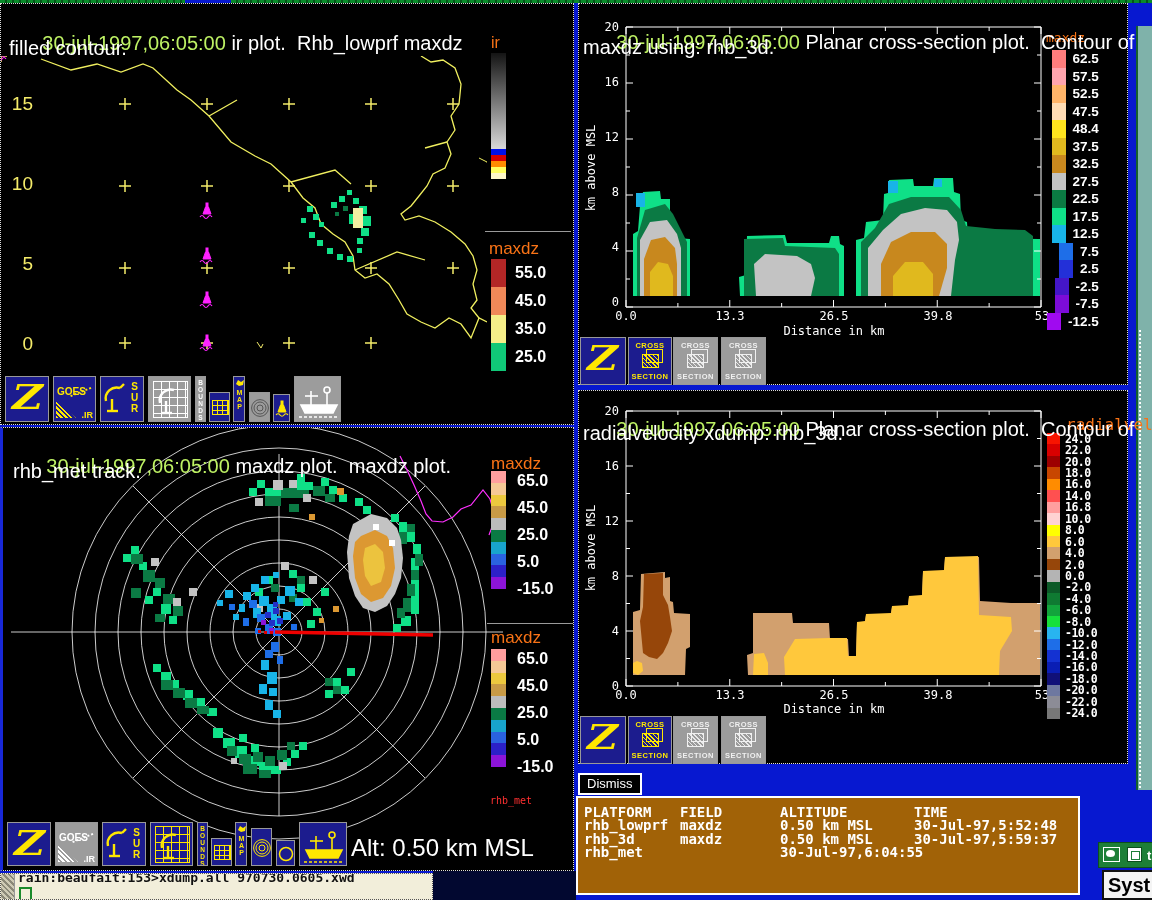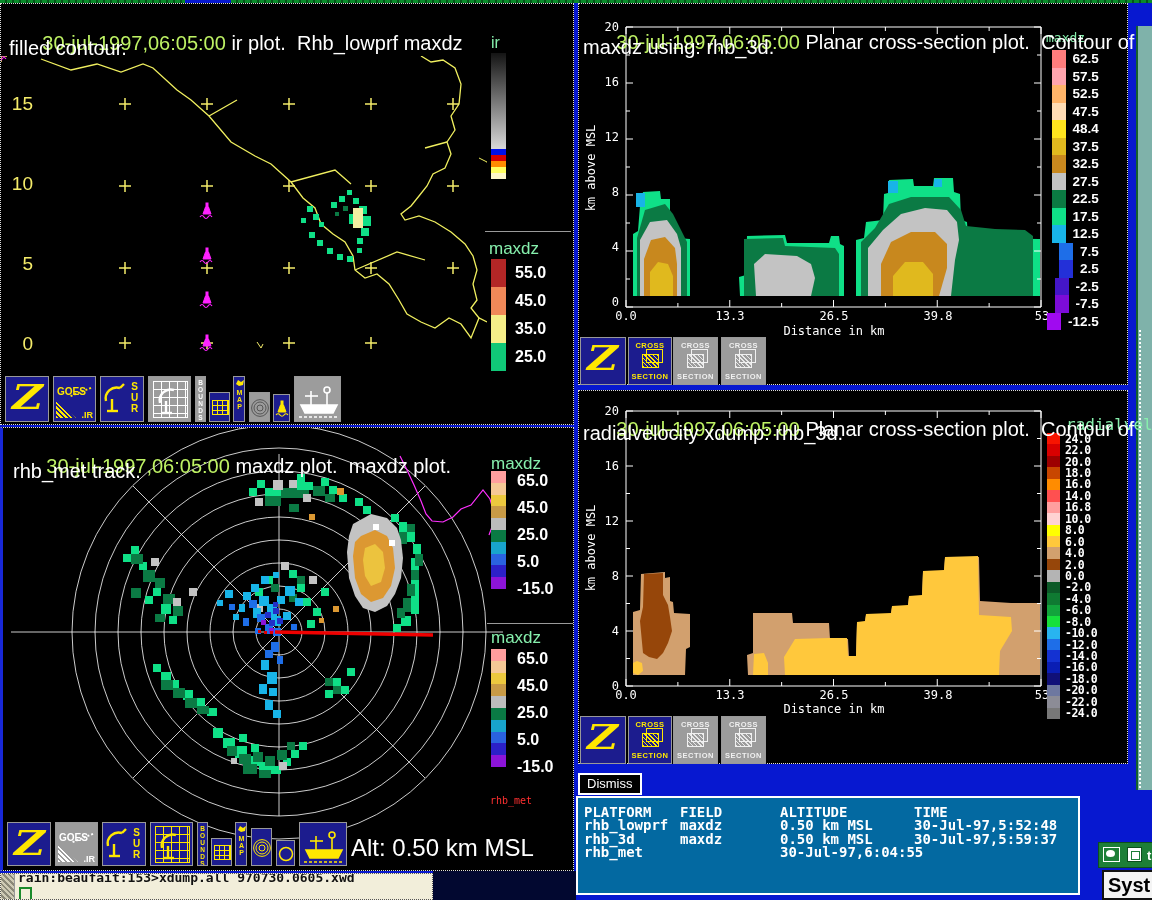--- a/index.html
+++ b/index.html
@@ -6,21 +6,21 @@
   #screen{position:relative;width:1152px;height:900px;background:#0718d0;overflow:hidden;
           font-family:"Liberation Sans",sans-serif;}
   .panel{position:absolute;background:#000;border:1px dotted #ddd;box-sizing:border-box;}
   .abs{position:absolute;}
   .pre{white-space:pre;}
   .yel{color:#bef264;}
   .wht{color:#fff;}
   .t1{position:absolute;font-size:20px;letter-spacing:0;white-space:pre;z-index:5;}
   .mono{font-family:"DejaVu Sans Mono",monospace;}
   
-  .cbtitle{position:absolute;color:#86efac;}
+  .cbtitle{position:absolute;color:#f97316;}
   .row16{display:flex;height:17.5px;align-items:center;justify-content:flex-end;}
   .row16 .sw{width:14px;height:17.5px;flex:none;}
   .row16 .lv{color:#fff;font:600 13.5px "Liberation Sans",sans-serif;margin-left:7px;}
   .row25{display:flex;height:11.45px;align-items:center;}
   .row25 .sw{width:13px;height:11.45px;flex:none;}
   .row25 .lv{color:#fff;font:600 11.5px "DejaVu Sans Mono",monospace;margin-left:5px;letter-spacing:-0.5px;}
   .row4{display:flex;height:28px;align-items:center;}
   .row4 .sw{width:15px;height:28px;flex:none;}
   .row4 .lv{color:#fff;font:600 16px "Liberation Sans",sans-serif;margin-left:9px;}
   .irlabs div{height:22px;display:flex;align-items:center;color:#fff;font:600 16px "Liberation Sans",sans-serif;}
@@ -54,21 +54,21 @@
   .grid-w{background-image:linear-gradient(to right,#fff 1px,transparent 1px),linear-gradient(to bottom,#fff 1px,transparent 1px);background-size:8px 8px;border-right:1px solid #fff;border-bottom:1px solid #fff;}
   .cube{position:relative;width:15px;height:12px;border:1px solid #ffe800;margin:0 auto;
         background:repeating-linear-gradient(45deg,#ffe800 0 1px,transparent 1px 3px);}
   .cube::before{content:"";position:absolute;left:3px;top:-6px;width:15px;height:12px;border:1px solid #ffe800;}
   .gray .cube{border-color:#f0f0f0;background:repeating-linear-gradient(45deg,#e8e8e8 0 1px,transparent 1px 3px);}
   .gray .cube::before{border-color:#f0f0f0;}
   .crossbtn{display:flex;flex-direction:column;justify-content:space-between;align-items:center;padding:3px 1px;}
   .crossbtn .cl{font:bold 7.5px "Liberation Sans",sans-serif;color:#ffe800;letter-spacing:0.5px;}
   .gray.crossbtn .cl{color:#f0f0f0;}
   
-  .twin{position:absolute;background:#0369a1;border:2px solid #fff;box-sizing:border-box;}
+  .twin{position:absolute;background:#a16207;border:2px solid #fff;box-sizing:border-box;}
   .trow{position:relative;height:13.4px;}
   .trow span{position:absolute;white-space:pre;font:bold 14px "DejaVu Sans Mono",monospace;color:#fff;}
   .tc1{left:4px;}.tc2{left:100px;}.tc3{left:200px;}.tc4{left:334px;}
   .dismiss{position:absolute;background:#000;border:2px solid #fff;color:#fff;
            font:13px "Liberation Sans",sans-serif;padding:1px 7px 2px 7px;cursor:pointer;}
   
   .term{position:absolute;left:0;top:873px;width:433px;height:27px;background:#f2eeda;
         border:1px dotted #555;box-sizing:border-box;overflow:hidden;}
   .term .sb{position:absolute;left:0;top:0;width:13px;height:100%;
         background:repeating-linear-gradient(45deg,#cdc9b4 0 2px,#8a8878 2px 4px);border-right:1px solid #999;}

